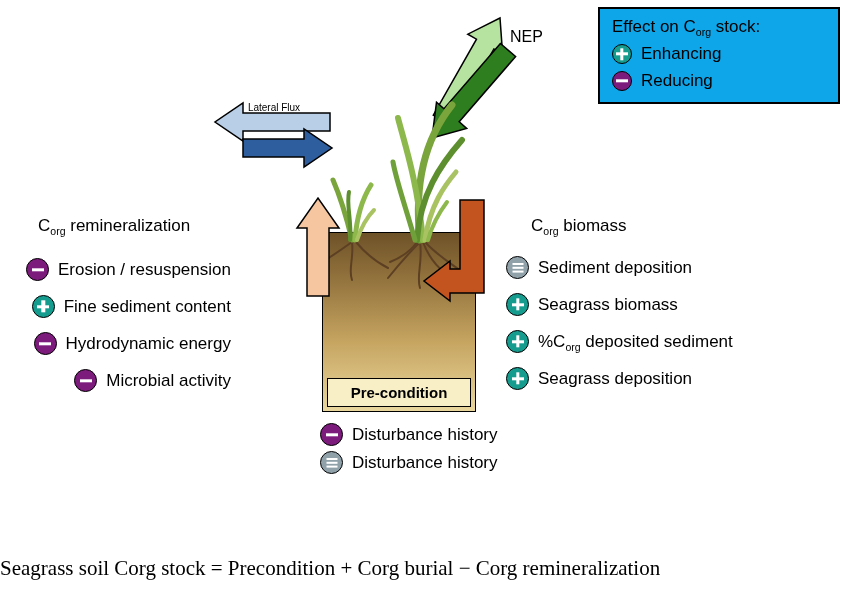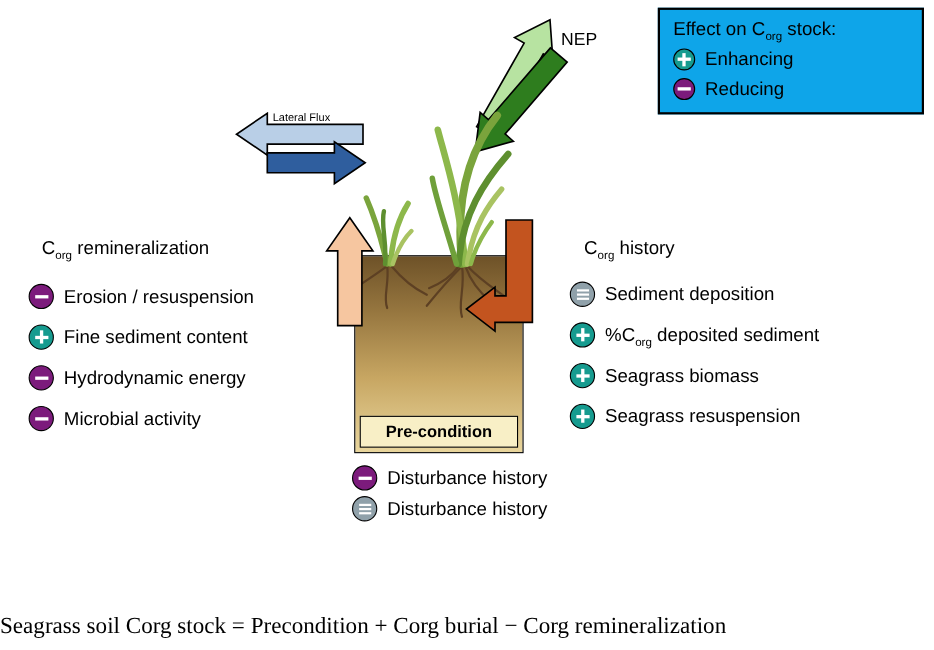--- a/index.html
+++ b/index.html
@@ -38,22 +38,22 @@
   .sym-minus{background:var(--reducing,#7c1b7c);}
   .sym-equals{background:var(--mixed,#90a1aa);}
   .glyph{position:absolute;left:50%;top:50%;transform:translate(-50%,-50%);display:block;}
   .glyph-plus{width:12px;height:3.4px;background:#fff;}
   .glyph-plus::after{content:"";position:absolute;left:50%;top:50%;transform:translate(-50%,-50%);
     width:3.4px;height:12px;background:#fff;}
   .glyph-minus{width:12px;height:3.4px;background:#fff;}
   .glyph-equals{width:11px;height:2.4px;background:#fff;box-shadow:0 -3.8px 0 #fff,0 3.8px 0 #fff;}
 
   
-  .left-list{left:26px;top:258px;}
-  .right-list{left:518px;top:256px;}
+  .left-list{left:26px;top:258px;align-items:flex-end;}
+  .right-list{left:506px;top:256px;}
   .bottom-list{left:320px;top:423px;gap:5px;}
 
   .left-heading{left:38px;top:216px;}
   .right-heading{left:531px;top:216px;}
 
   
   .legend{position:absolute;left:598px;top:7px;width:242px;box-sizing:border-box;
     border:2px solid #000;background:#0ea5e9;padding:8px 10px 10px 12px;z-index:3;}
   .legend-title{font-size:17px;margin-bottom:6px;}
   .legend .factor-list{position:static;gap:5px;}
@@ -155,45 +155,45 @@
         <span class="factor-label">Hydrodynamic energy</span>
       </div>
       <div class="factor">
         <span class="sym sym-minus">
           <span class="glyph glyph-minus"></span>
         </span>
         <span class="factor-label">Microbial activity</span>
       </div>
     </div>
 
-  <div class="col-heading right-heading"><span>C</span><sub>org</sub><span> history</span></div>
+  <div class="col-heading right-heading"><span>C</span><sub>org</sub><span> biomass</span></div>
   <div class="factor-list right-list">
       <div class="factor">
         <span class="sym sym-equals">
           <span class="glyph glyph-equals"></span>
         </span>
         <span class="factor-label">Sediment deposition</span>
       </div>
       <div class="factor">
         <span class="sym sym-plus">
           <span class="glyph glyph-plus"></span>
         </span>
+        <span class="factor-label">Seagrass biomass</span>
+      </div>
+      <div class="factor">
+        <span class="sym sym-plus">
+          <span class="glyph glyph-plus"></span>
+        </span>
         <span class="factor-label"><span>%C</span><sub>org</sub><span> deposited sediment</span></span>
       </div>
       <div class="factor">
         <span class="sym sym-plus">
           <span class="glyph glyph-plus"></span>
         </span>
-        <span class="factor-label">Seagrass biomass</span>
-      </div>
-      <div class="factor">
-        <span class="sym sym-plus">
-          <span class="glyph glyph-plus"></span>
-        </span>
-        <span class="factor-label">Seagrass resuspension</span>
+        <span class="factor-label">Seagrass deposition</span>
       </div>
     </div>
 
   <div class="factor-list bottom-list">
       <div class="factor">
         <span class="sym sym-minus">
           <span class="glyph glyph-minus"></span>
         </span>
         <span class="factor-label">Disturbance history</span>
       </div>

